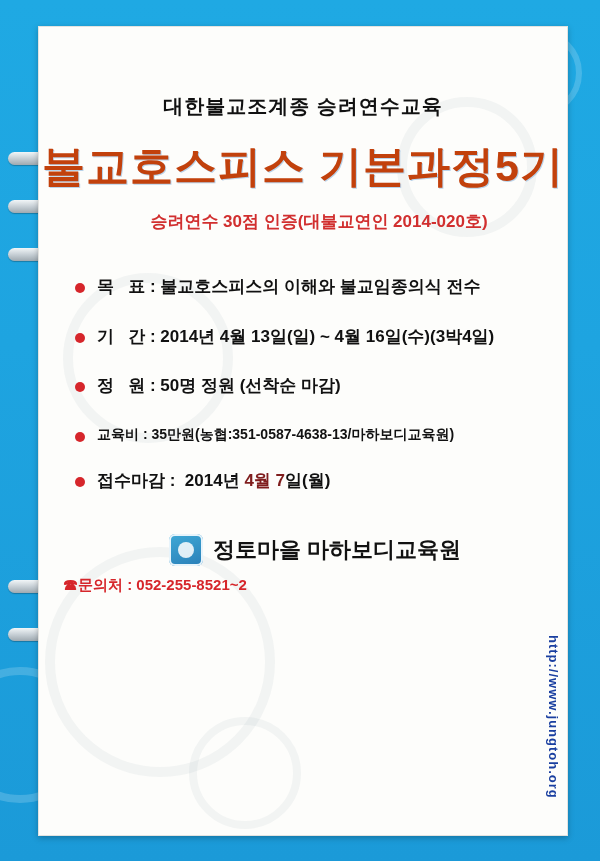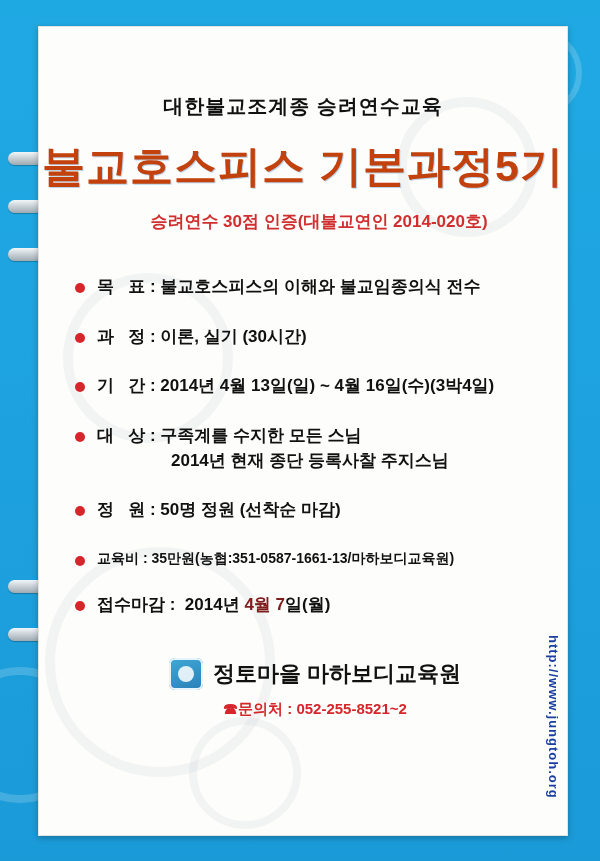--- a/index.html
+++ b/index.html
@@ -142,21 +142,20 @@
     color: #7f1d1d;
   }
 
   .row-line .indent {
     display: inline-block;
     width: 74px;
   }
 
   .footer {
     margin-top: 40px;
-    text-align: center;
     padding-left: 24px;
   }
 
   .footer-org {
     display: flex;
     align-items: center;
     justify-content: center;
     gap: 10px;
   }
 
@@ -233,53 +232,40 @@
 
       <div class="rows">
 
         <div class="row">
           <div class="bullet"></div>
           <div class="row-body">
             <div class="row-line">목   표 : 불교호스피스의 이해와 불교임종의식 전수</div>
           </div>
         </div>
 
-        <div class="row">
-          <div class="bullet"></div>
-          <div class="row-body">
-            <div class="row-line">과   정 : 이론, 실기 (30시간)</div>
-          </div>
-        </div>
 
         <div class="row">
           <div class="bullet"></div>
           <div class="row-body">
             <div class="row-line">기   간 : 2014년 4월 13일(일) ~ 4월 16일(수)(3박4일)</div>
           </div>
         </div>
 
-        <div class="row">
-          <div class="bullet"></div>
-          <div class="row-body">
-            <div class="row-line">대   상 : 구족계를 수지한 모든 스님</div>
-            <div class="row-line"><span class="indent"></span><span>2014년 현재 종단 등록사찰 주지스님</span></div>
-          </div>
-        </div>
 
         <div class="row">
           <div class="bullet"></div>
           <div class="row-body">
             <div class="row-line">정   원 : 50명 정원 (선착순 마감)</div>
           </div>
         </div>
 
         <div class="row">
           <div class="bullet"></div>
           <div class="row-body">
-            <div class="row-line small">교육비 : 35만원(농협:351-0587-1661-13/마하보디교육원)</div>
+            <div class="row-line small">교육비 : 35만원(농협:351-0587-4638-13/마하보디교육원)</div>
           </div>
         </div>
 
         <div class="row">
           <div class="bullet"></div>
           <div class="row-body">
             <div class="row-line">접수마감 :  2014년 <span class="accent">4월 7</span>일(월)</div>
           </div>
         </div>
 

